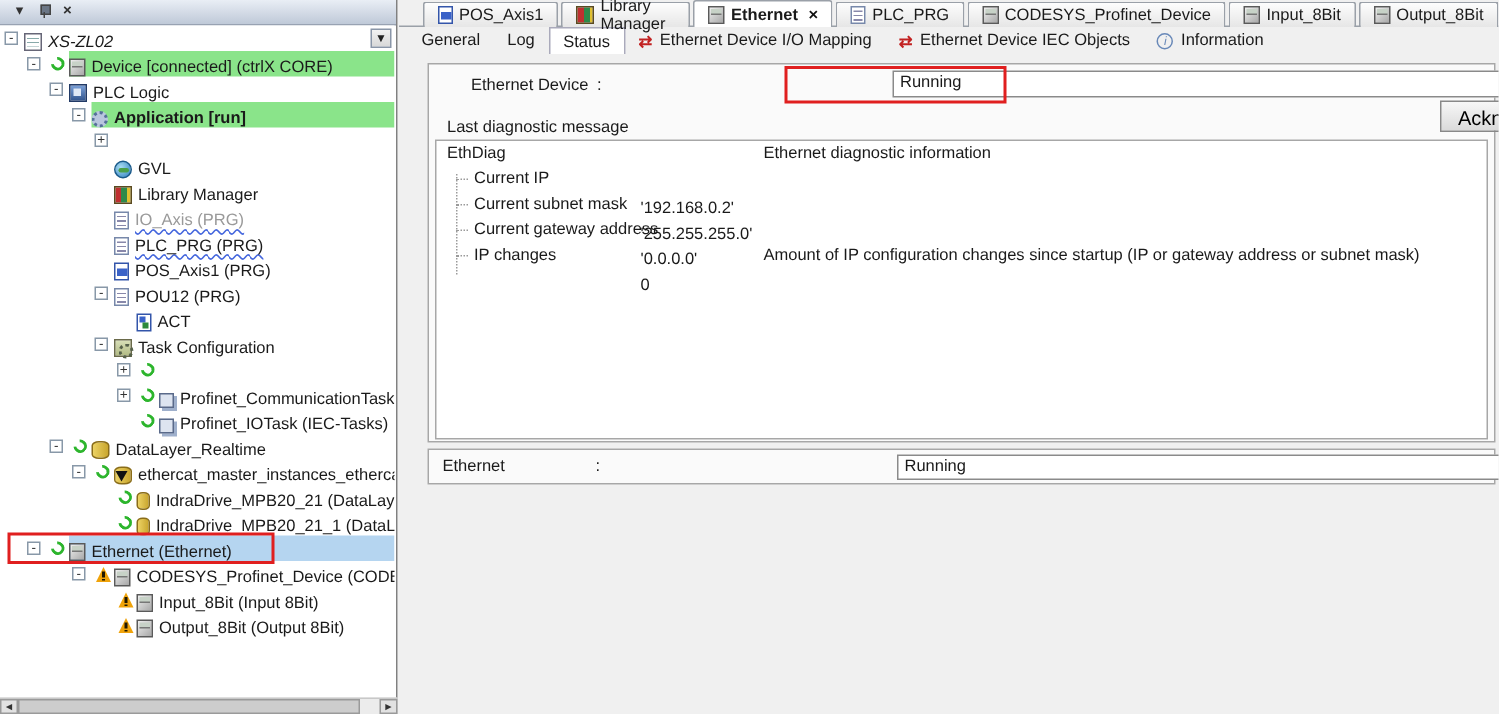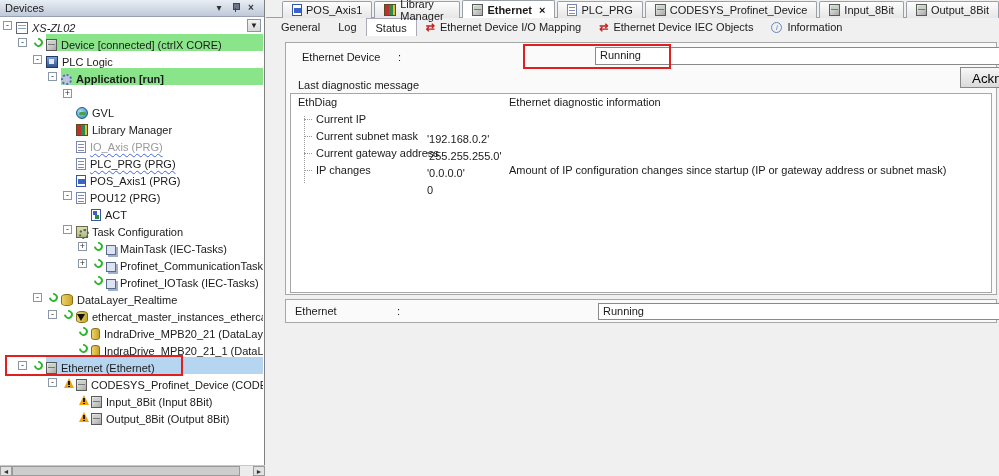--- a/index.html
+++ b/index.html
@@ -106,21 +106,21 @@
   .dtab .close { margin-left:7px; font-weight:bold; color:#111; }
 
   .sub-tabs { position:absolute; left:6px; top:18px; height:18px; display:flex; align-items:stretch; }
   .stab { display:flex; align-items:center; padding:0 9px; color:#1a1a1a; }
   .stab.active { background:#fff; border:1px solid #aab; border-bottom:none; }
   .io-ic { color:#c22222; font-weight:bold; margin-right:5px; font-size:11px; }
   .info-ic { width:11px; height:11px; border:1px solid #6888b8; border-radius:50%; margin-right:5px;
     color:#6888b8; font-size:8px; display:flex; align-items:center; justify-content:center; font-style:italic; }
 
   .boxA { position:absolute; left:19px; top:42px; width:712px; height:253px; background:#fafafa; border:1px solid #a7a7a7; }
-  .boxA .lbl1 { position:absolute; left:16px; top:8px; }
+  .boxA .lbl1 { position:absolute; left:28px; top:8px; }
   .boxA .colon1 { position:absolute; left:112px; top:8px; }
   .field { position:absolute; background:#fff; border:1px solid #8a8a8a; line-height:15px; padding:0 4px; overflow:hidden;margin-left:48px; }
   .fieldA { left:261px; top:4px; width:440px; height:18px; }
   .annA { left:237px; top:1px; width:148px; height:25px; }
   .boxA .lbl2 { position:absolute; left:12px; top:36px; }
   .ackBtn { position:absolute; left:674px; top:24px; width:78px; height:21px;
     background:linear-gradient(#f7f7f7,#dadada); border:1px solid #888; text-align:left;
     padding-left:11px; line-height:19px; overflow:hidden; white-space:nowrap; }
 
   .boxB { position:absolute; left:4px; top:50px; width:702px; height:200px; background:#fff;
@@ -138,21 +138,20 @@
   .boxC { position:absolute; left:19px; top:299px; width:712px; height:24px; background:#fafafa; border:1px solid #a7a7a7; }
   .boxC .lblC { position:absolute; left:9px; top:5px; }
   .boxC .colonC { position:absolute; left:111px; top:5px; }
   .fieldC { left:264px; top:3px; width:440px; height:17px; }
 </style>
 </head>
 <body>
 
 <aside class="left-panel">
   <div class="panel-header">
-    <span class="title">Devices</span>
     <span class="hdr-ic">▾</span>
     <span class="hdr-ic">
         <span class="pin"></span>
       </span>
     <span class="hdr-ic" style="font-weight:bold;">×</span>
   </div>
   <div class="tree" id="tree">
       <div class="trow">
         <span class="sp" style="width: 3px;"></span>
         <span class="exp">
@@ -270,24 +269,20 @@
           <span class="tlabel">Task Configuration</span>
         </span>
       </div>
       <div class="trow">
         <span class="sp" style="width: 78px;"></span>
         <span class="exp">
           <span class="box">+</span>
         </span>
         <span class="stat">
           <span class="sync"></span>
-        </span>
-        <span class="hl">
-          <span class="icon ic-task"></span>
-          <span class="tlabel">MainTask (IEC-Tasks)</span>
         </span>
       </div>
       <div class="trow">
         <span class="sp" style="width: 78px;"></span>
         <span class="exp">
           <span class="box">+</span>
         </span>
         <span class="stat">
           <span class="sync"></span>
         </span>

